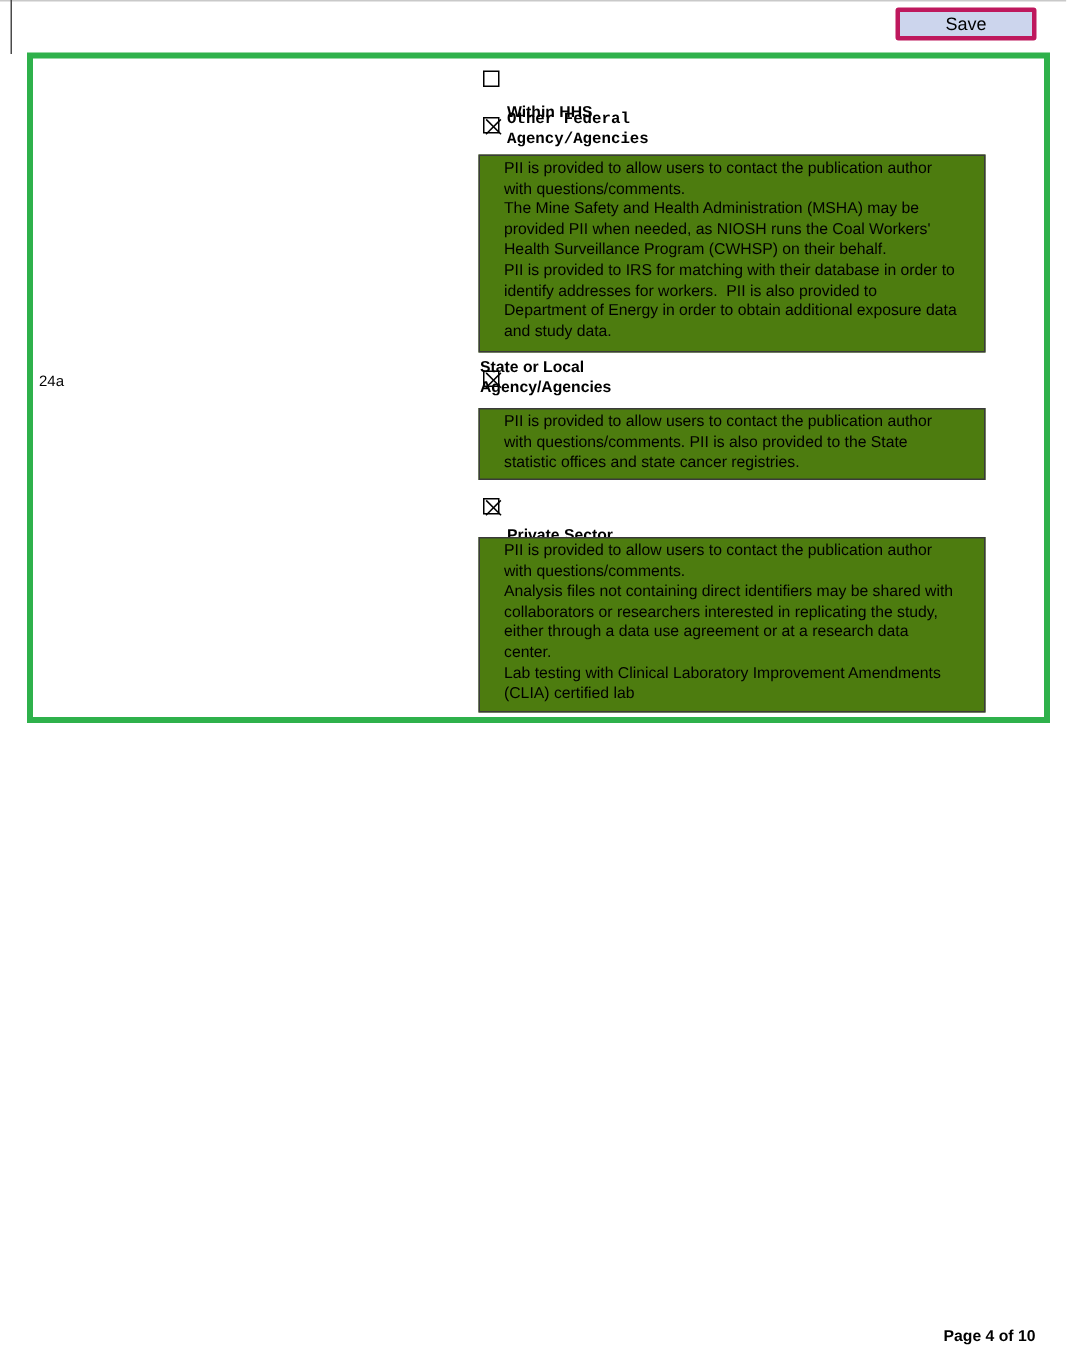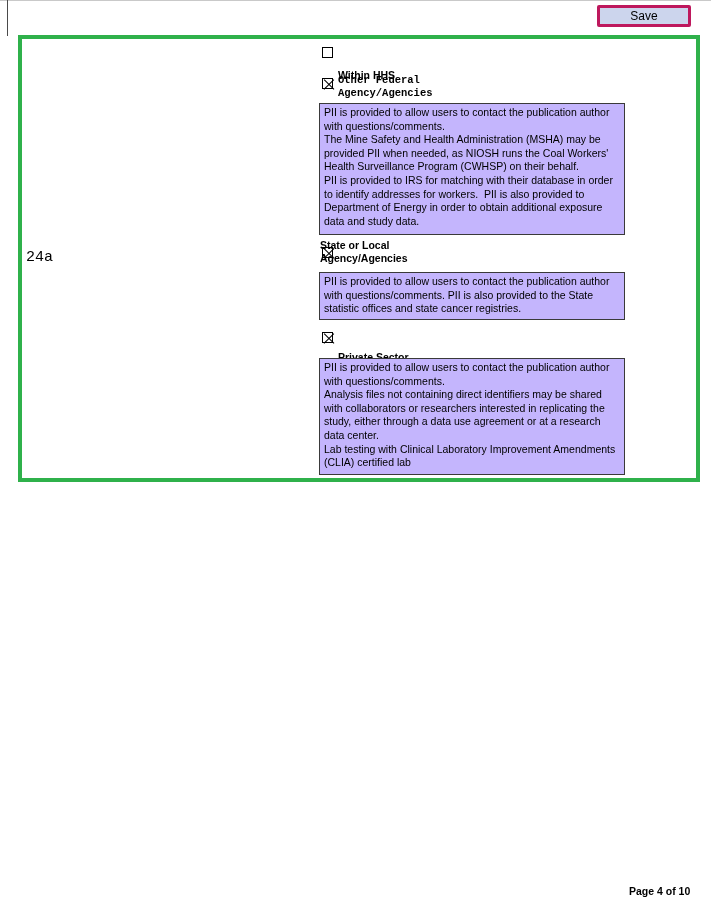--- a/index.html
+++ b/index.html
@@ -35,22 +35,21 @@
   }
 
   .highlight-box {
     position: absolute; left: 18px; top: 35px; width: 682px; height: 447px;
     border: 4px solid #2fb14b;
     background: #fff;
   }
 
   .row-number {
     position: absolute; left: 26px; top: 249px;
-    font-size: 15px;
-    font-family: Liberation Mono, monospace;
+    font-size: 10px;
   }
   .row-question {
     position: absolute; left: 55px; top: 243px; width: 272px;
     font-size: 10.5px; line-height: 13px;
   }
 
   .cb {
     position: absolute; width: 11px; height: 11px;
     border: 1px solid #000; background: #fff;
   }
@@ -61,24 +60,24 @@
   .cb.checked::before { transform: rotate(45deg); }
   .cb.checked::after  { transform: rotate(-45deg); }
 
   .cb-label {
     position: absolute;
     font-size: 10.5px; font-weight: bold; line-height: 13px;
     white-space: pre-line;
   }
 
   .detail-box {
-    position: absolute; left: 319px; width: 306px;
-    border: 1px solid #3a3a3a; background: #c4b5fd;
+    position: absolute; left: 319px; width: 338px;
+    border: 1px solid #3a3a3a; background: #4d7c0f;
     font-size: 10.5px; line-height: 13.6px;
-    padding: 2px 4px;
+    padding: 2px 16px;
     white-space: pre-wrap;
     overflow: hidden;
   }
 
   .page-label {
     position: absolute; left: 629px; top: 885px;
     font-size: 10.5px; font-weight: 600;
   }
 </style>
 </head>

